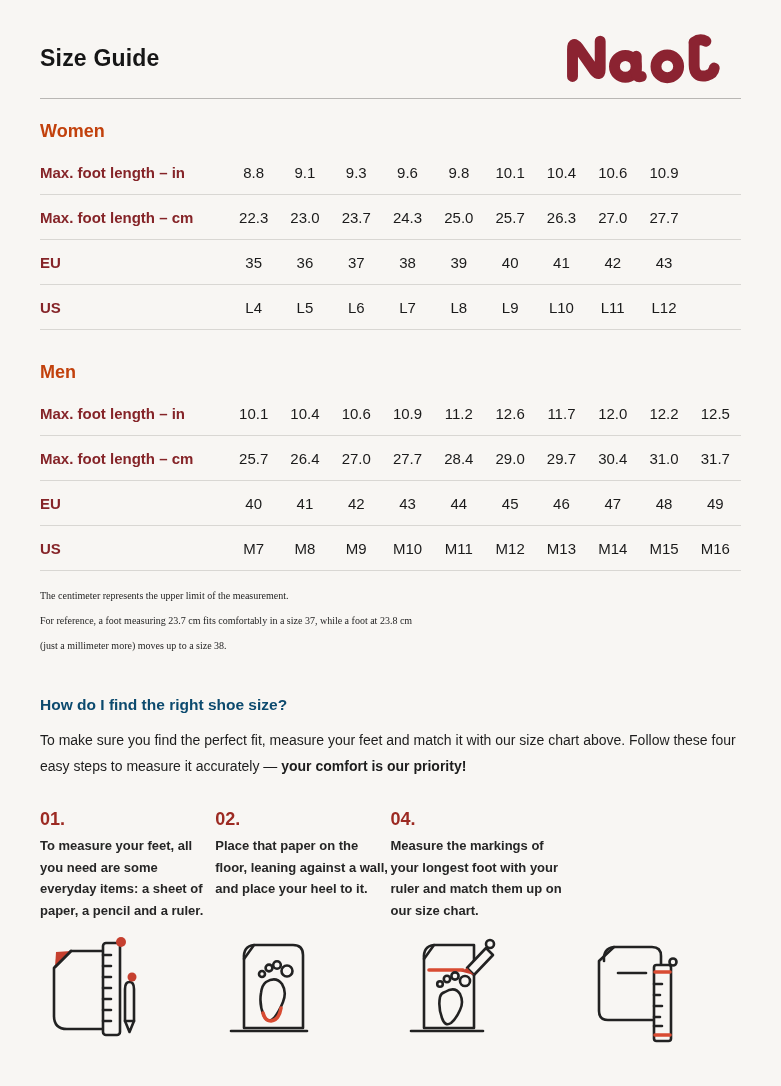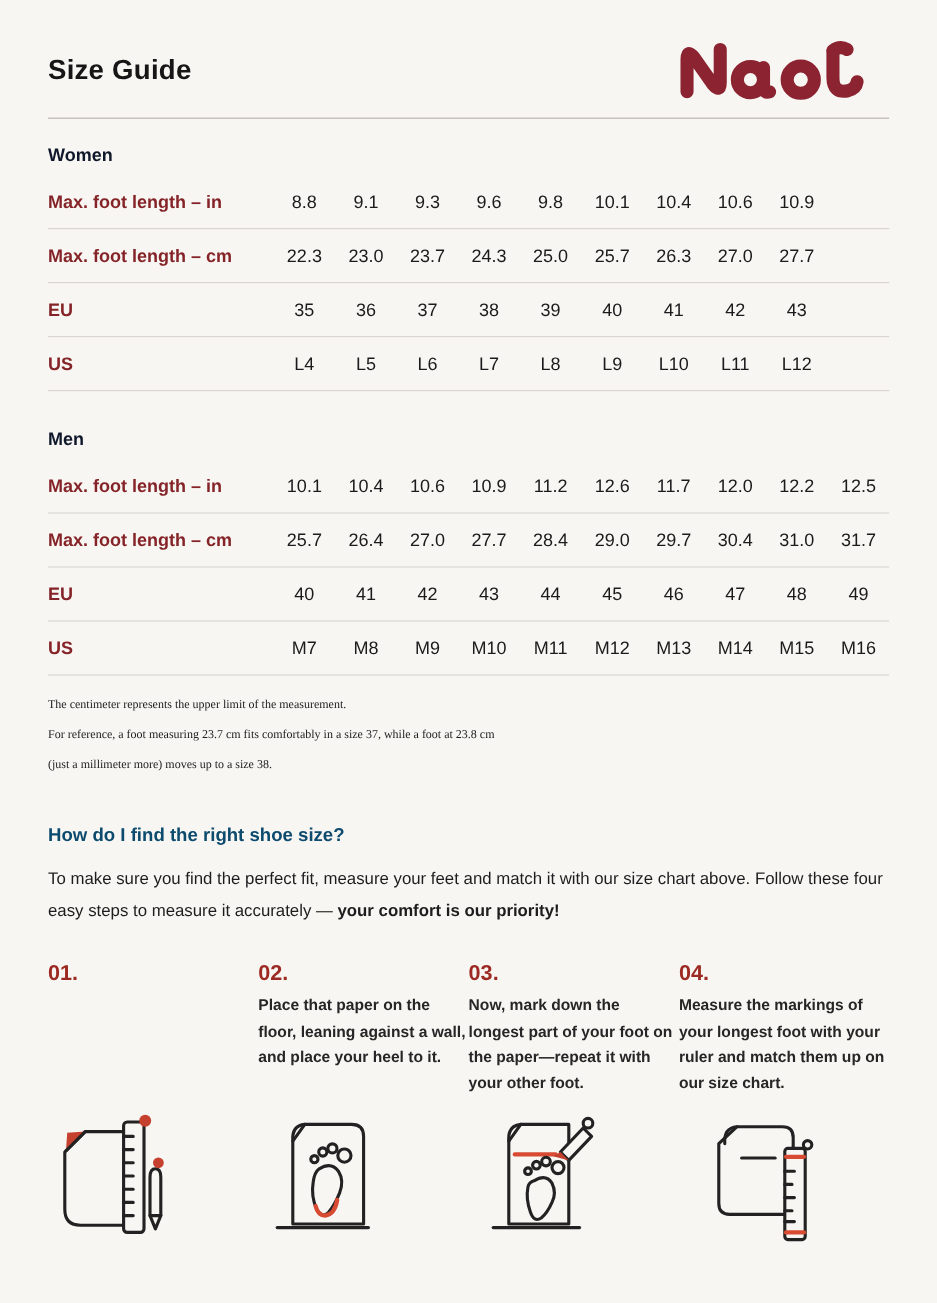--- a/index.html
+++ b/index.html
@@ -8,21 +8,21 @@
     background:#f8f6f3;color:#1c1c1c;
     font-family:"Liberation Sans","DejaVu Sans",sans-serif;
     padding:34px 40px 0 40px;overflow:hidden;
   }
   
   .hdr{display:flex;justify-content:space-between;align-items:center;height:48px;text-align:right;}
   .title{font-size:23px;font-weight:600;letter-spacing:.2px;color:#161616;}
   .logo svg{display:block;}
   .hdr-rule{border:none;border-top:1.5px solid #b9b7b4;margin:16px 0 0 0;}
   
-  .sec-h{font-size:15px;font-weight:700;color:#0f172a;margin:22px 0 8px 0;}
+  .sec-h{font-size:18px;font-weight:700;color:#c2410c;margin:22px 0 8px 0;}
   .sec-h.men{margin-top:32px;}
   
   .trow{display:grid;grid-template-columns:188px repeat(10,1fr);align-items:center;
         height:44px;border-bottom:1px solid #d9d7d3;}
   .tlabel{font-size:15px;font-weight:600;color:#852428;text-align:left;}
   .tcell{font-size:15px;font-weight:500;color:#1b1b1b;text-align:center;}
   
   .notes{margin-top:12px;font-size:10px;line-height:25px;color:#1d1d1d;font-family:Liberation Serif, serif;}
   
   .howto-h{font-size:15.5px;font-weight:700;color:#0c4a6e;margin:38px 0 0 0;}
@@ -178,28 +178,25 @@
     <div>For reference, a foot measuring 23.7 cm fits comfortably in a size 37, while a foot at 23.8 cm</div>
     <div>(just a millimeter more) moves up to a size 38.</div>
   </div>
 
   <div class="howto-h">How do I find the right shoe size?</div>
   <div class="intro"><span>To make sure you find the perfect fit, measure your feet and match it with our size chart above. Follow these four easy steps to measure it accurately — </span><b>your comfort is our priority!</b></div>
 
   <div class="steps">
     <div class="step">
       <div class="step-num">01.</div>
+      <div class="step-text">To measure your feet, all you need are some everyday items: a sheet of paper, a pencil and a ruler.</div>
     </div>
     <div class="step">
       <div class="step-num">02.</div>
       <div class="step-text">Place that paper on the floor, leaning against a wall, and place your heel to it.</div>
-    </div>
-    <div class="step">
-      <div class="step-num">03.</div>
-      <div class="step-text">Now, mark down the longest part of your foot on the paper—repeat it with your other foot.</div>
     </div>
     <div class="step">
       <div class="step-num">04.</div>
       <div class="step-text">Measure the markings of your longest foot with your ruler and match them up on our size chart.</div>
     </div>
   </div>
 
   <div class="icons">
 
     <div class="icon-cell">

